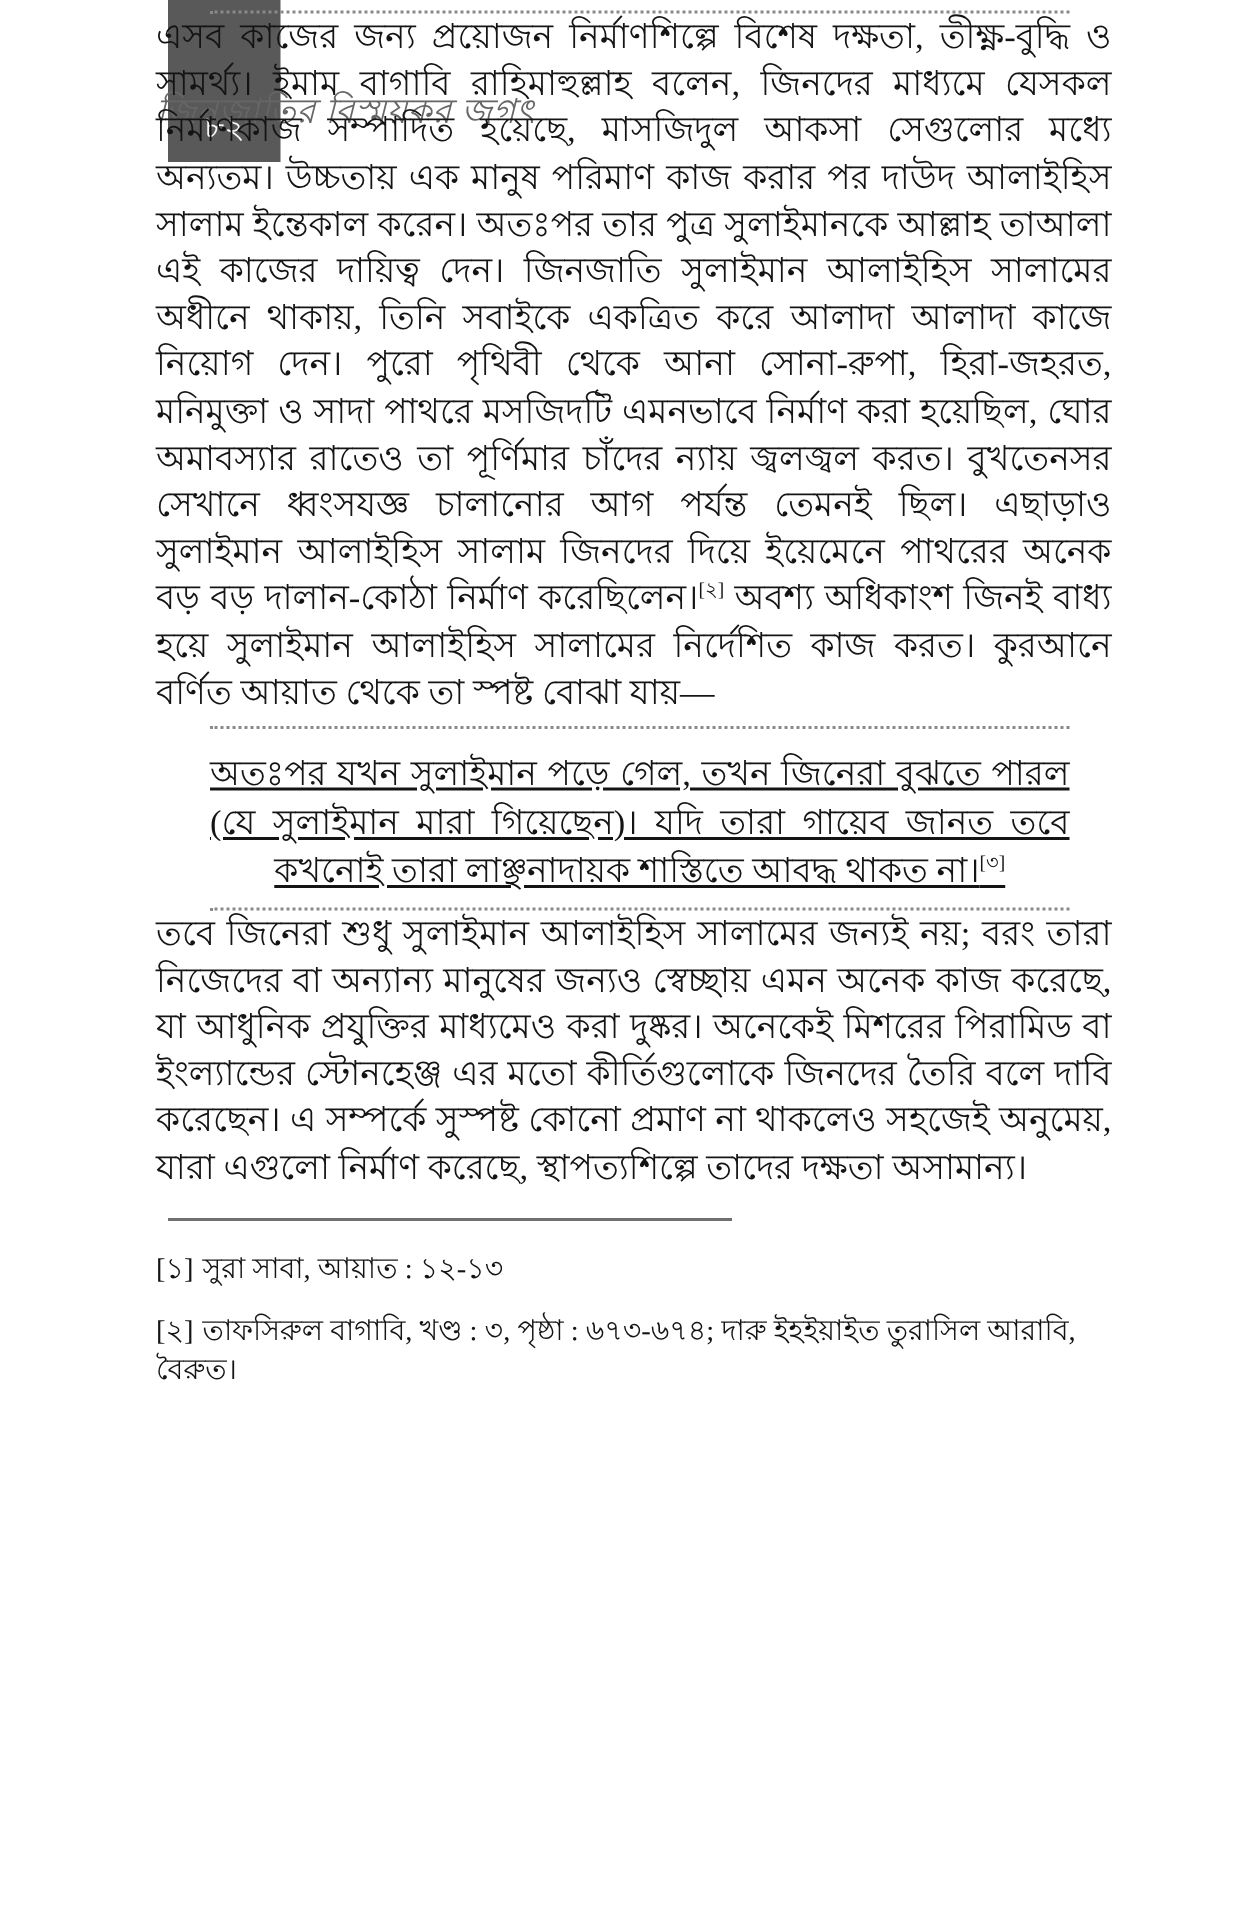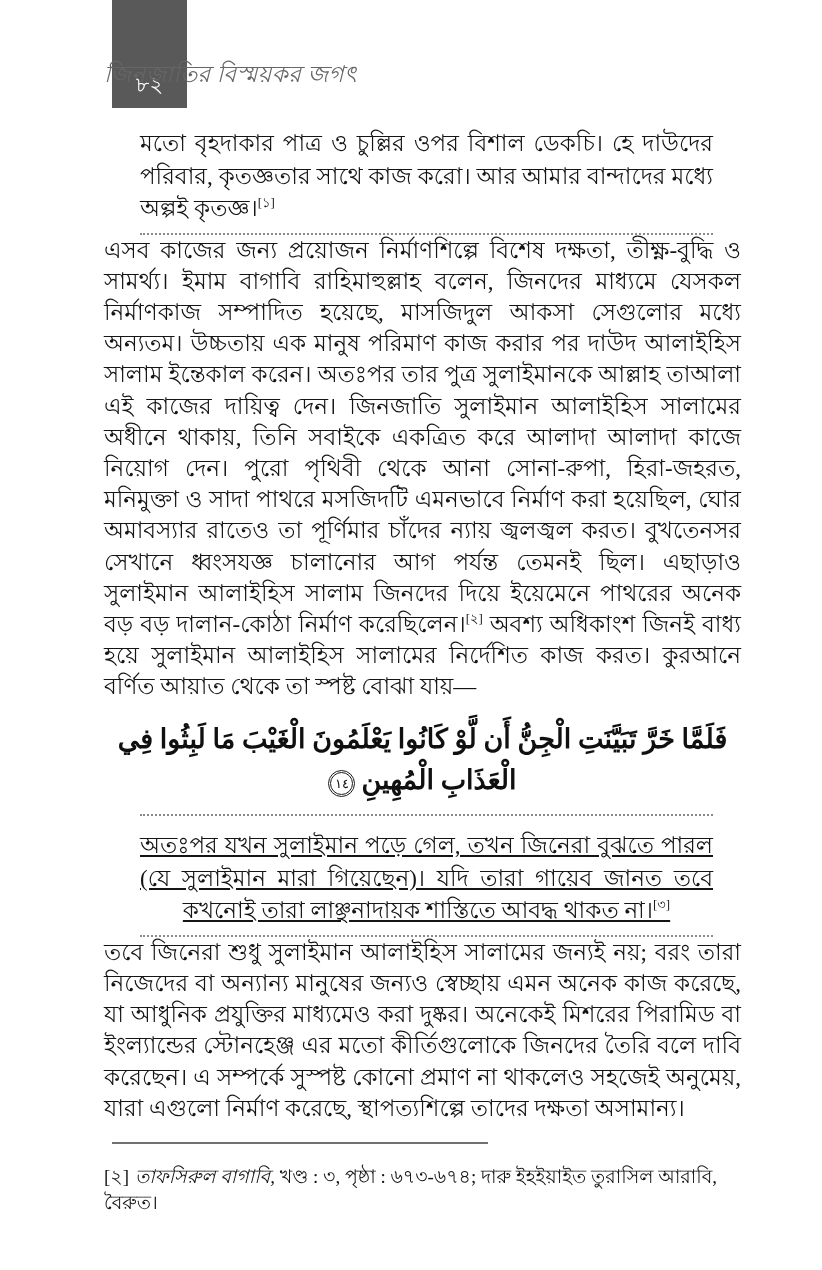--- a/index.html
+++ b/index.html
@@ -73,52 +73,51 @@
     margin-right: 6px;
   }
   .foot-rule {
     width: 376px;
     border-top: 2px solid #707070;
     margin: 18px 0 0 8px;
   }
   .footnotes { margin-top: 20px; font-size: 19px; line-height: 26px; }
   .fn { margin-bottom: 15px; }
   .fn-marker { margin-right: 6px; }
-  .italic { font-style: italic; }
+  .italic { }
 </style>
 </head>
 <body>
 
 <div>
 
   <div class="pageno-block">
     <span class="pageno">৮২</span>
   </div>
 
   <div class="running-head">জিনজাতির বিস্ময়কর জগৎ</div>
 
   <div class="content">
 
-    <div class="quote q1"><span>মতো বৃহদাকার পাত্র ও চুল্লির ওপর বিশাল ডেকচি। হে দাউদের পরিবার, কৃতজ্ঞতার সাথে কাজ করো। আর আমার বান্দাদের মধ্যে অল্পই কৃতজ্ঞ।</span><sup class="ref">[১]</sup></div>
 
     <div class="dotted"></div>
 
     <p class="body-para p1"><span>এসব কাজের জন্য প্রয়োজন নির্মাণশিল্পে বিশেষ দক্ষতা, তীক্ষ্ণ-বুদ্ধি ও সামর্থ্য। ইমাম বাগাবি রাহিমাহুল্লাহ বলেন, জিনদের মাধ্যমে যেসকল নির্মাণকাজ সম্পাদিত হয়েছে, মাসজিদুল আকসা সেগুলোর মধ্যে অন্যতম। উচ্চতায় এক মানুষ পরিমাণ কাজ করার পর দাউদ আলাইহিস সালাম ইন্তেকাল করেন। অতঃপর তার পুত্র সুলাইমানকে আল্লাহ তাআলা এই কাজের দায়িত্ব দেন। জিনজাতি সুলাইমান আলাইহিস সালামের অধীনে থাকায়, তিনি সবাইকে একত্রিত করে আলাদা আলাদা কাজে নিয়োগ দেন। পুরো পৃথিবী থেকে আনা সোনা-রুপা, হিরা-জহরত, মনিমুক্তা ও সাদা পাথরে মসজিদটি এমনভাবে নির্মাণ করা হয়েছিল, ঘোর অমাবস্যার রাতেও তা পূর্ণিমার চাঁদের ন্যায় জ্বলজ্বল করত। বুখতেনসর সেখানে ধ্বংসযজ্ঞ চালানোর আগ পর্যন্ত তেমনই ছিল। এছাড়াও সুলাইমান আলাইহিস সালাম জিনদের দিয়ে ইয়েমেনে পাথরের অনেক বড় বড় দালান-কোঠা নির্মাণ করেছিলেন।</span><sup class="ref">[২]</sup><span> অবশ্য অধিকাংশ জিনই বাধ্য হয়ে সুলাইমান আলাইহিস সালামের নির্দেশিত কাজ করত। কুরআনে বর্ণিত আয়াত থেকে তা স্পষ্ট বোঝা যায়—</span></p>
 
-    <div class="arabic" dir="rtl"><span>فَلَمَّا خَرَّ تَبَيَّنَتِ الْجِنُّ أَن لَّوْ كَانُوا يَعْلَمُونَ الْغَيْبَ مَا لَبِثُوا فِي الْعَذَابِ الْمُهِينِ</span><span class="ayah-mark">١٤</span></div>
 
     <div class="dotted"></div>
 
     <div class="quote q2"><span>অতঃপর যখন সুলাইমান পড়ে গেল, তখন জিনেরা বুঝতে পারল (যে সুলাইমান মারা গিয়েছেন)। যদি তারা গায়েব জানত তবে কখনোই তারা লাঞ্ছনাদায়ক শাস্তিতে আবদ্ধ থাকত না।</span><sup class="ref">[৩]</sup></div>
 
     <div class="dotted"></div>
 
     <p class="body-para p2"><span>তবে জিনেরা শুধু সুলাইমান আলাইহিস সালামের জন্যই নয়; বরং তারা নিজেদের বা অন্যান্য মানুষের জন্যও স্বেচ্ছায় এমন অনেক কাজ করেছে, যা আধুনিক প্রযুক্তির মাধ্যমেও করা দুষ্কর। অনেকেই মিশরের পিরামিড বা ইংল্যান্ডের স্টোনহেঞ্জ এর মতো কীর্তিগুলোকে জিনদের তৈরি বলে দাবি করেছেন। এ সম্পর্কে সুস্পষ্ট কোনো প্রমাণ না থাকলেও সহজেই অনুমেয়, যারা এগুলো নির্মাণ করেছে, স্থাপত্যশিল্পে তাদের দক্ষতা অসামান্য।</span></p>
 
     <div class="foot-rule"></div>
 
     <div class="footnotes">
+      <div class="fn"><span class="fn-marker">[১]</span><span>সুরা সাবা, আয়াত : ১২-১৩</span></div>
       <div class="fn"><span class="fn-marker">[২]</span><span class="italic">তাফসিরুল বাগাবি,</span><span> খণ্ড : ৩, পৃষ্ঠা : ৬৭৩-৬৭৪; দারু ইহইয়াইত তুরাসিল আরাবি, বৈরুত।</span></div>
 
     </div>
 
   </div>
 </div>
 
 </body></html>

